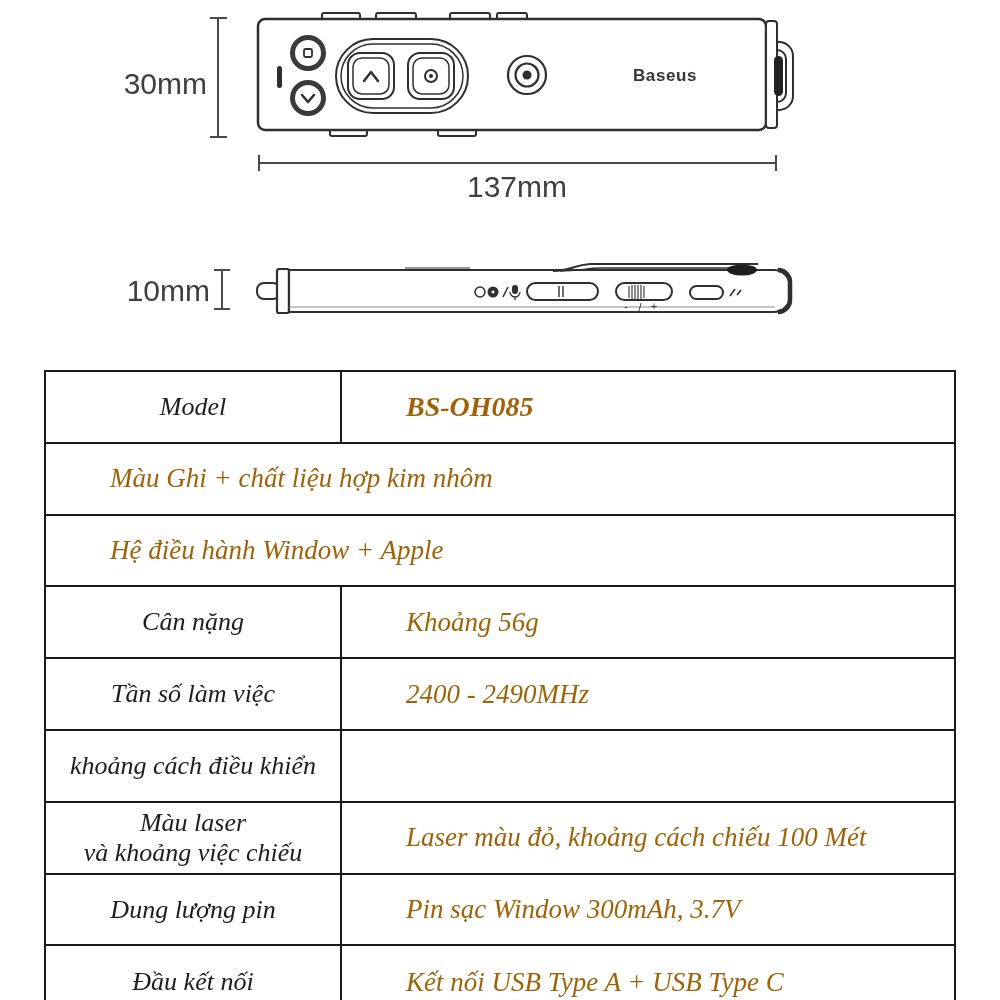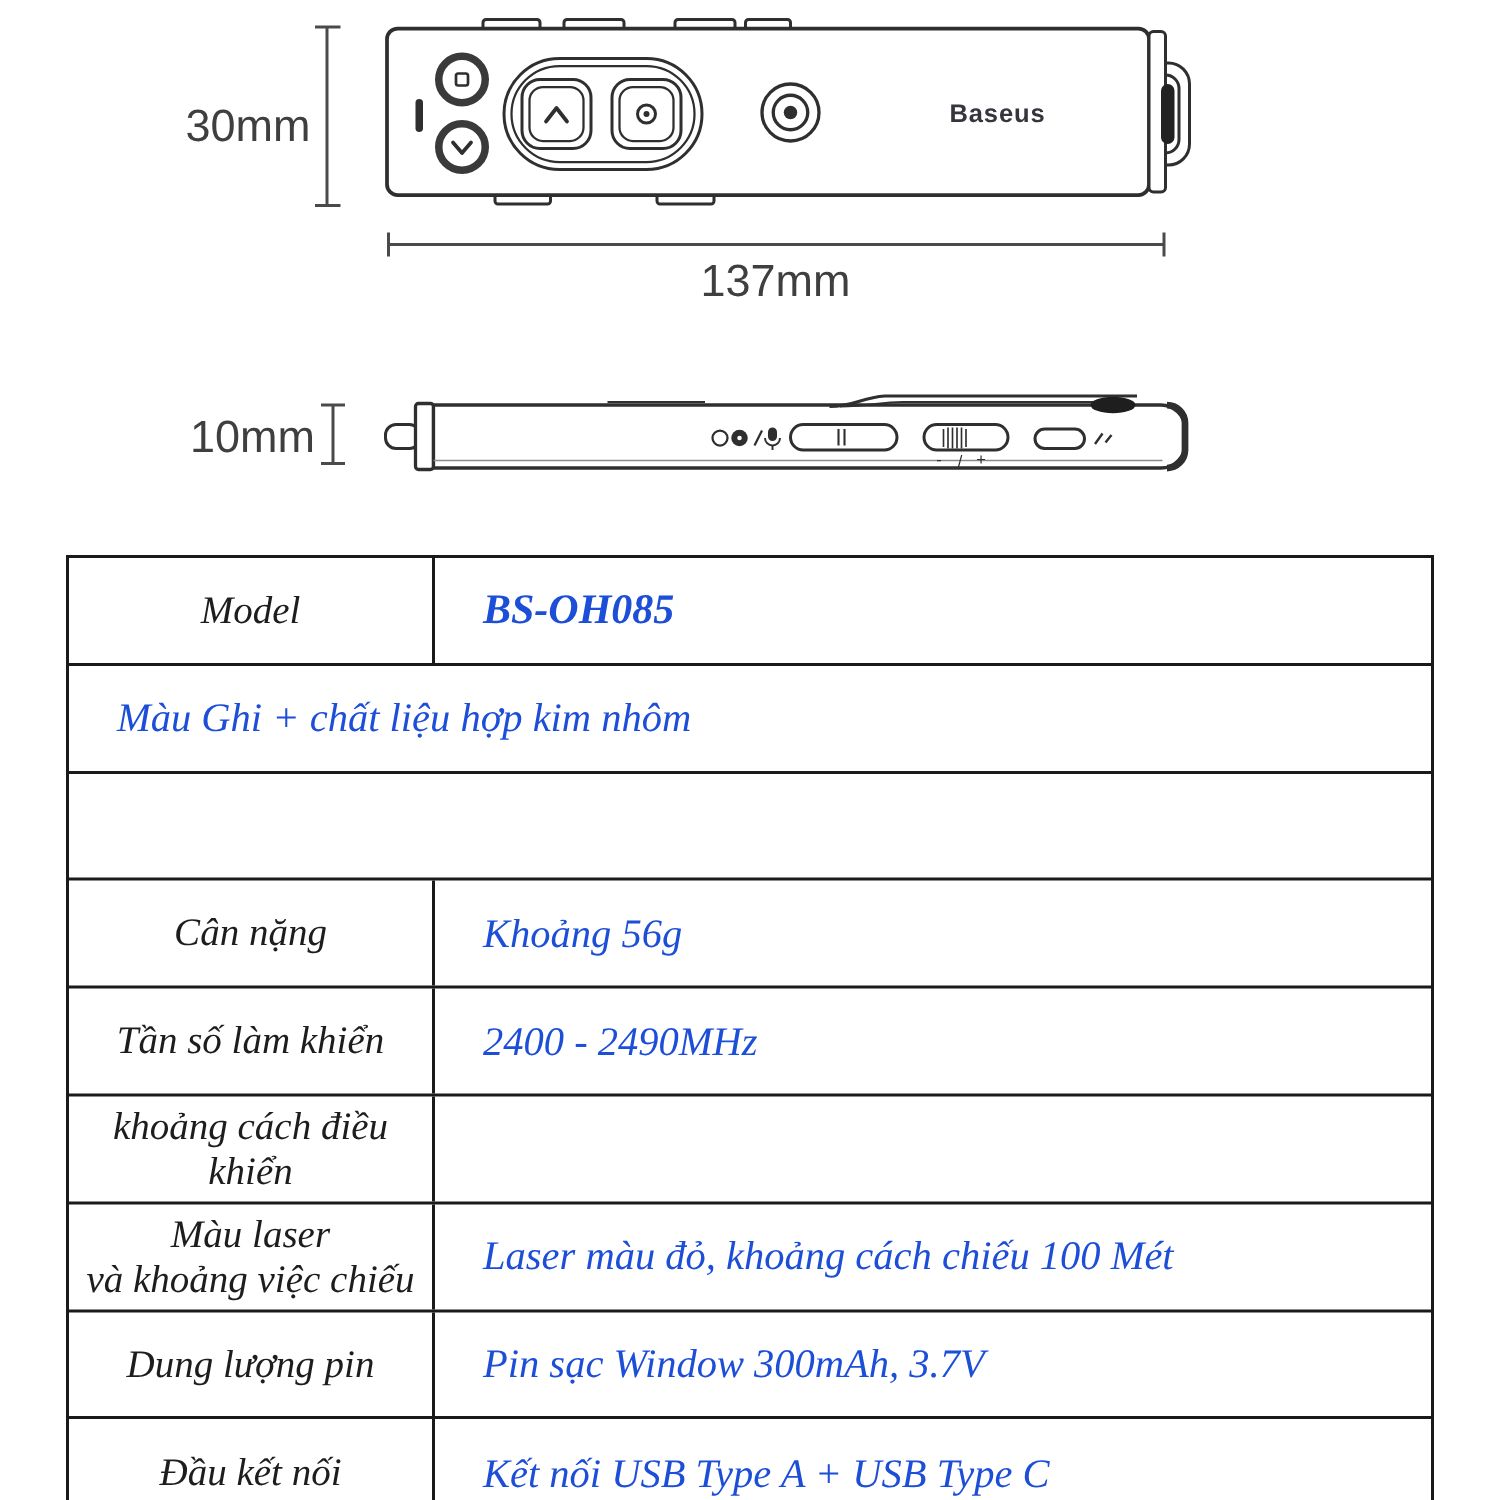--- a/index.html
+++ b/index.html
@@ -23,30 +23,30 @@
     position:absolute;left:44px;top:370px;width:912px;height:630px;
     border-top:2px solid #1a1a1a;border-left:2px solid #1a1a1a;border-right:2px solid #1a1a1a;
     box-sizing:border-box;overflow:hidden;background:#fff;
   }
   .trow{
     display:flex;height:71.8px;box-sizing:border-box;
     border-bottom:2px solid #1a1a1a;
   }
   .trow:last-child{border-bottom:none;}
   .tlabel{
-    width:244px;box-sizing:border-box;border-right:2px solid #1a1a1a;
+    width:296px;box-sizing:border-box;border-right:2px solid #1a1a1a;
     display:flex;align-items:center;justify-content:center;text-align:center;
     font-family:"Liberation Serif",serif;font-style:italic;
     font-size:26px;color:#1d1d1d;white-space:pre-line;line-height:1.15;
     padding:0 4px;
   }
   .tvalue{
     flex:1;display:flex;align-items:center;
     font-family:"Liberation Serif",serif;font-style:italic;
-    font-size:27px;color:#1d4ed8;padding-left:32px;
+    font-size:27px;color:#a16207;padding-left:64px;
   }
   .tvalue.bold{font-weight:bold;font-size:28px;}
 </style>
 </head>
 <body>
 
 <div class="canvas">
 
   
   <svg width="1000" height="352" viewBox="0 0 1000 352">
@@ -192,29 +192,30 @@
     <div class="trow">
       <div class="tlabel">Model</div>
       <div class="tvalue bold">BS-OH085</div>
     </div>
 
     <div class="trow">
       <div class="tvalue">Màu Ghi + chất liệu hợp kim nhôm</div>
     </div>
 
     <div class="trow">
+      <div class="tvalue">Hệ điều hành Window + Apple</div>
     </div>
 
     <div class="trow">
       <div class="tlabel">Cân nặng</div>
       <div class="tvalue">Khoảng 56g</div>
     </div>
 
     <div class="trow">
-      <div class="tlabel">Tần số làm khiển</div>
+      <div class="tlabel">Tần số làm việc</div>
       <div class="tvalue">2400 - 2490MHz</div>
     </div>
 
     <div class="trow">
       <div class="tlabel">khoảng cách điều khiển</div>
     </div>
 
     <div class="trow">
       <div class="tlabel">Màu laser
 và khoảng việc chiếu</div>

